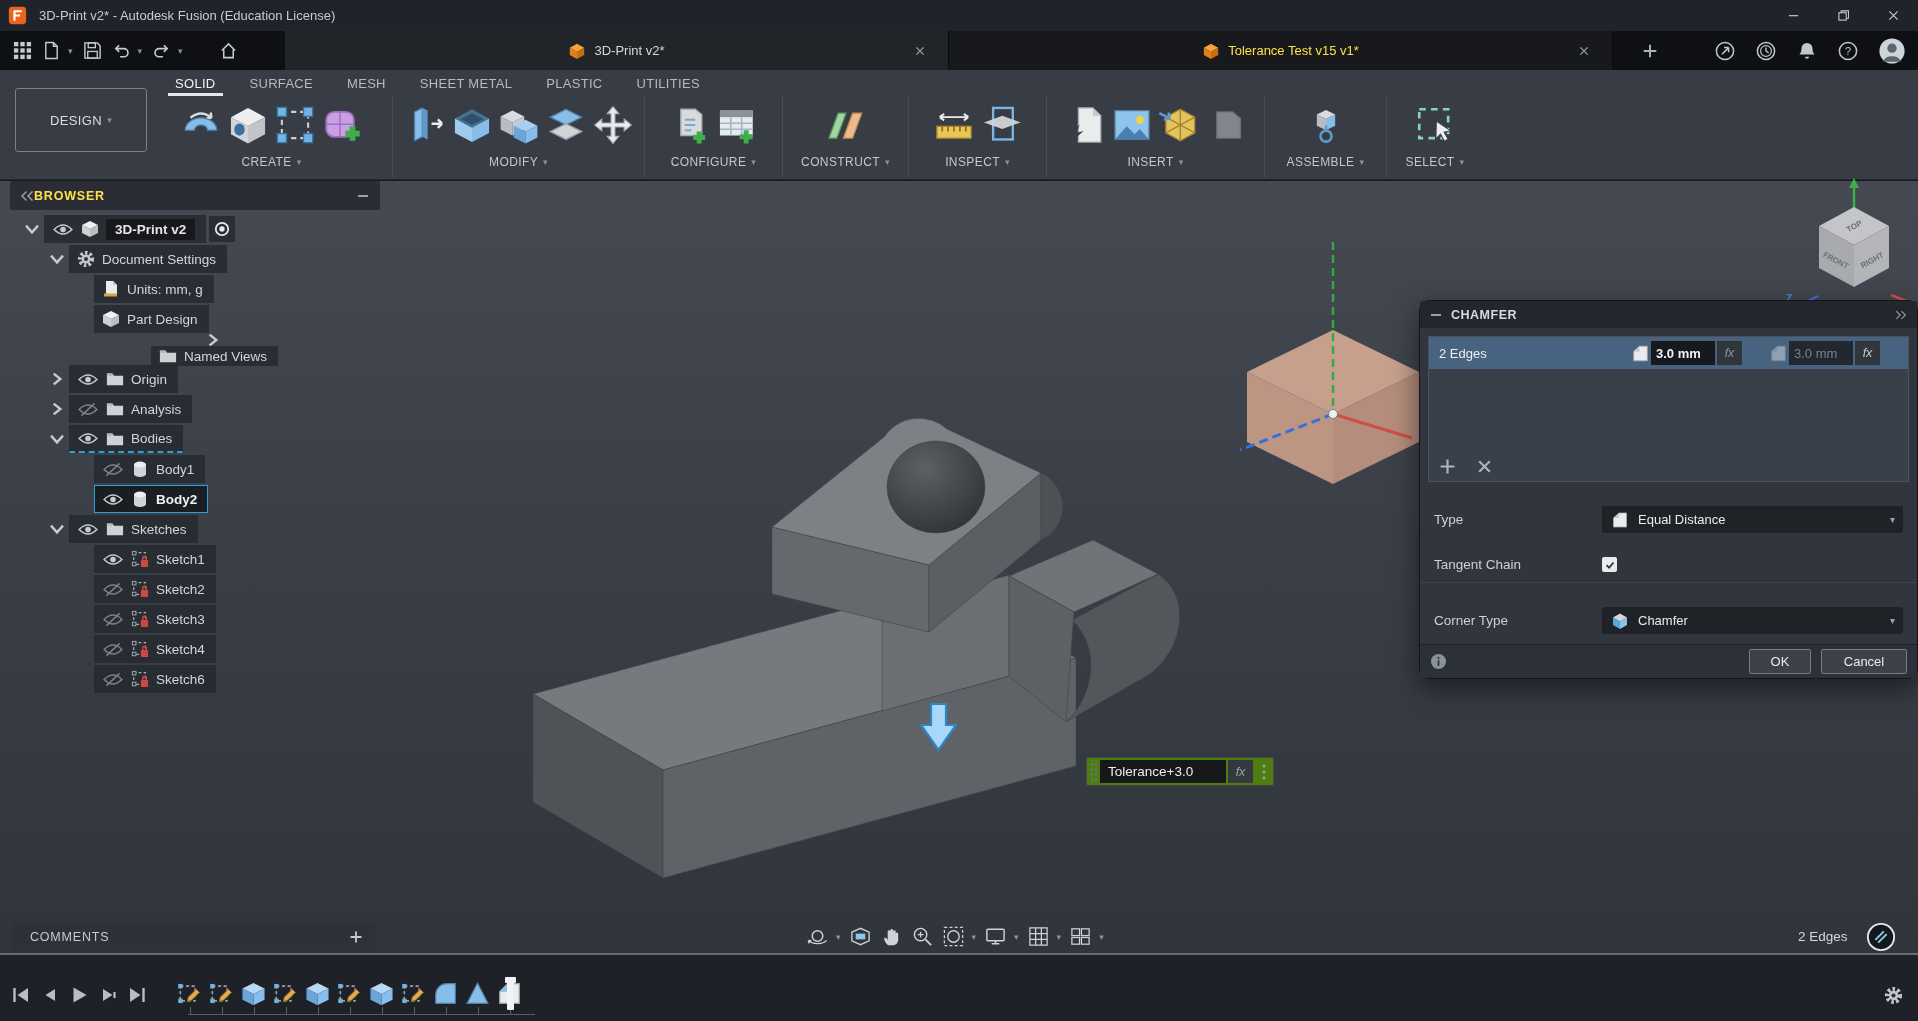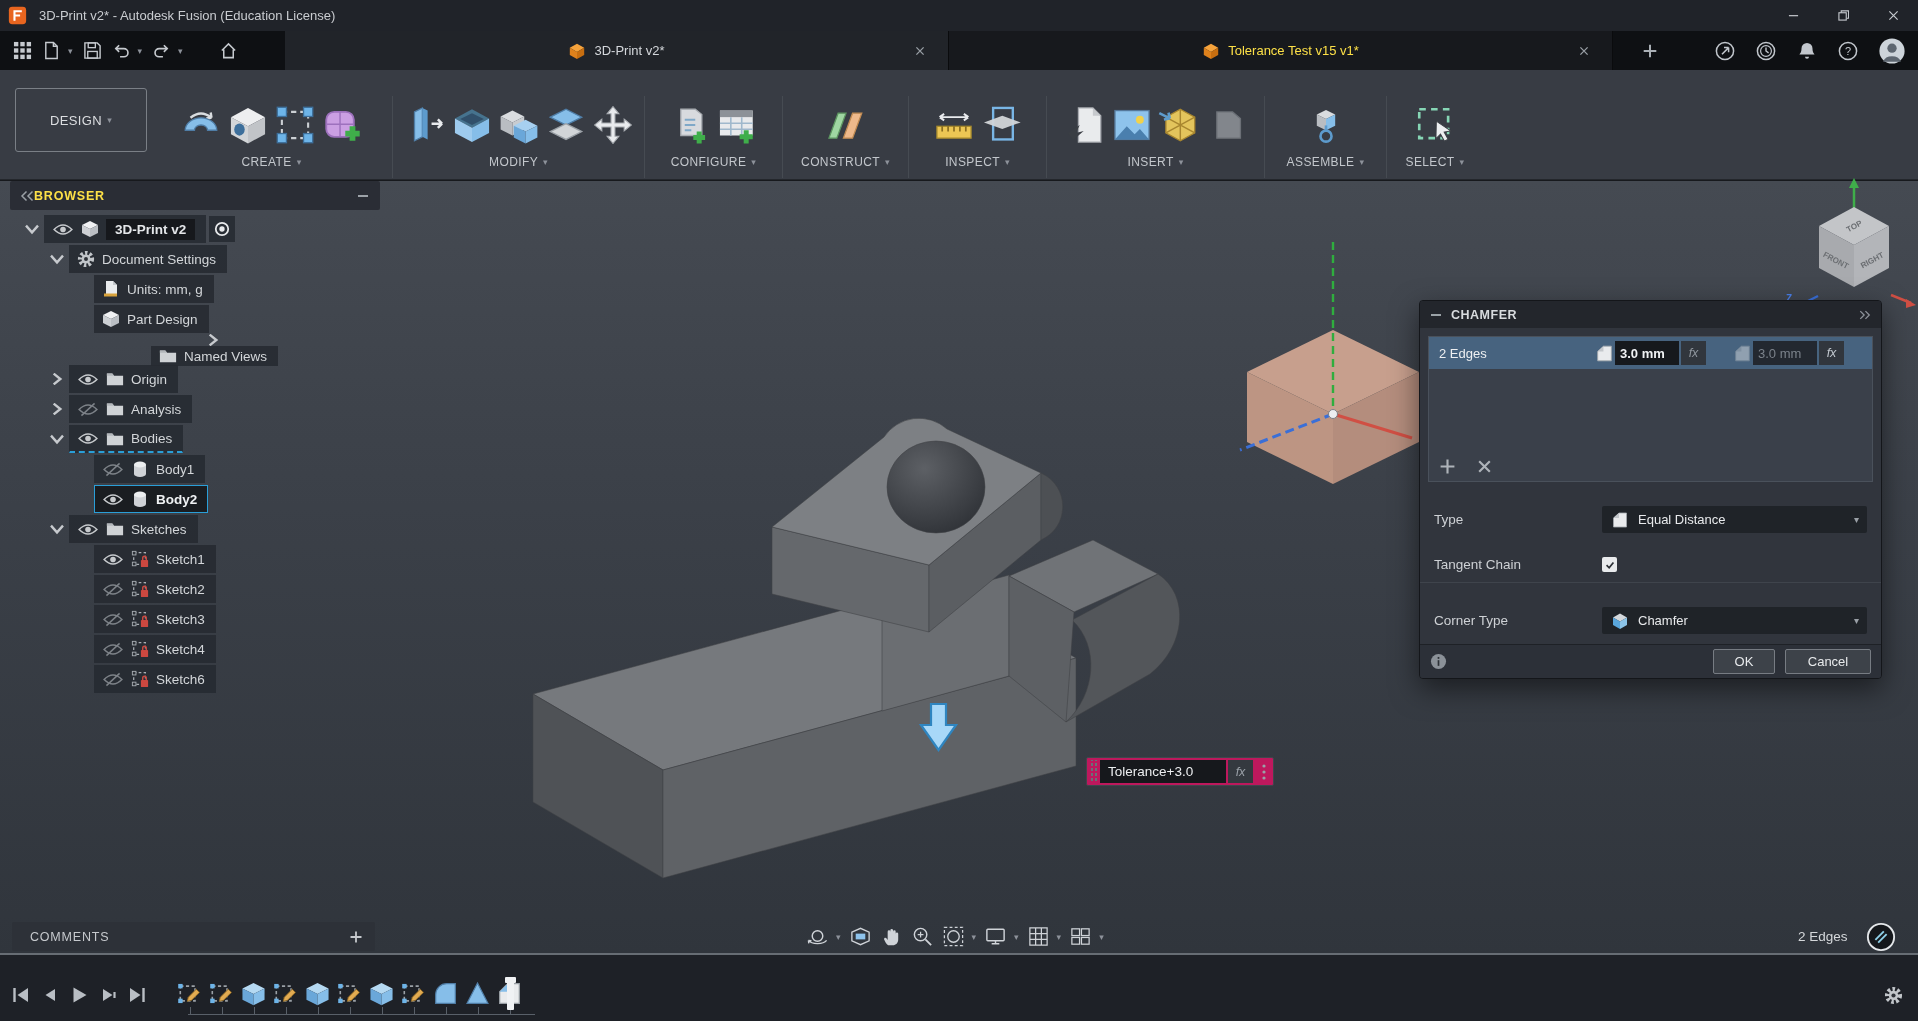--- a/index.html
+++ b/index.html
@@ -81,32 +81,32 @@
 .chip.sel{border-color:#2a9fd8;background:rgba(24,27,32,.95)}
 .chip.sel .tlab{color:#f0f2f4;font-weight:bold}
 .chip.drop{border-bottom:2px dashed #2a9fd8}
 .rootlab{background:#16181c;padding:3px 9px;font-weight:bold;color:#e4e6e9}
 .tgt{width:26px;height:26px;background:rgba(38,42,49,.88);display:inline-flex;align-items:center;
   justify-content:center;margin-left:3px}
 .tgt svg{width:16px;height:16px}
 
 
 .diminput{position:absolute;left:1086px;top:757px;height:29px;z-index:3;display:flex;align-items:center;
-  background:#be185d;border:1px solid #41464d;border-radius:2px;padding:2px}
+  background:#4d7c0f;border:1px solid #41464d;border-radius:2px;padding:2px}
 .dimhandle{width:9px;height:100%;margin-right:2px;
   background-image:radial-gradient(#6a7078 1px,transparent 1.2px);background-size:4px 5px;background-position:1px 2px}
 .dimval{width:126px;height:23px;background:#16181c;color:#eceef0;font-size:13.5px;display:flex;
   align-items:center;padding:0 8px}
 .dimfx{width:25px;height:23px;background:#34393f;color:#9aa0a7;font-style:italic;font-size:12.5px;
   display:flex;align-items:center;justify-content:center;margin-left:2px}
 .dimdots{width:14px;height:20px;margin-left:4px}
 
 
-.dialog{position:absolute;left:1419px;top:300px;width:463px;z-index:5;background:#31353d;
-  border:1px solid #14161a;border-radius:4px;box-shadow:0 10px 28px rgba(0,0,0,.5)}
+.dialog{position:absolute;left:1419px;top:300px;width:499px;z-index:5;background:#31353d;
+  border:1px solid #14161a;border-radius:10px;box-shadow:0 10px 28px rgba(0,0,0,.5)}
 .dlghead{height:27px;background:#23262c;border-radius:3px 3px 0 0;display:flex;align-items:center;padding:0 10px}
 .dlghead .ic{width:12px;height:12px}
 .dlgtitle{color:#d8dbde;font-size:12.5px;font-weight:bold;letter-spacing:.5px;margin-left:9px}
 .dlgexp{margin-left:auto;width:14px;height:12px}
 .edgelist{margin:8px;height:146px;background:#3a404a;border:1px solid #4a515b;position:relative}
 .edgerow{height:32px;background:#47637f;display:flex;align-items:center;padding:0 28px 0 10px}
 .edgelabel{font-size:13px;color:#eef0f2;flex:1}
 .vchip{display:flex;align-items:center}
 .vchip .cicon{width:21px;height:21px}
 .vchip .vval{width:64px;height:24px;background:#16191d;color:#f0f2f4;font-size:13px;font-weight:bold;
@@ -330,20 +330,28 @@
           </svg>
         </span>
       </div>
   </div>
 
   <div class="ribbon">
     <div class="designbox">
       <span>DESIGN</span>
         <span class="caret">▾</span>
     </div>
+    <div class="rtabs" id="rtabs">
+        <div class="rtab active">SOLID</div>
+        <div class="rtab">SURFACE</div>
+        <div class="rtab">MESH</div>
+        <div class="rtab">SHEET METAL</div>
+        <div class="rtab">PLASTIC</div>
+        <div class="rtab">UTILITIES</div>
+      </div>
     <div class="rgroups" id="rgroups">
         <div class="rgroup" style="width: 242px;">
           <div class="rgicons">
             <span class="ic" style="width: 42px; height: 42px;">
               <svg viewBox="0 0 32 32">
                 <path d="M8 10.5 q8 -6.5 16 0" fill="none" stroke="#d9dcdf" stroke-width="1.8"></path>
                 <path d="M24 10.5 l-.6 -4 M24 10.5 l-4 .4" fill="none" stroke="#d9dcdf" stroke-width="1.8"></path>
                 <path d="M4 20 a12 9.5 0 0 1 24 0 l-7 0 a5 4 0 0 0 -10 0 Z" fill="#86bee9" stroke="#4f7da6"></path>
               </svg>
             </span>

